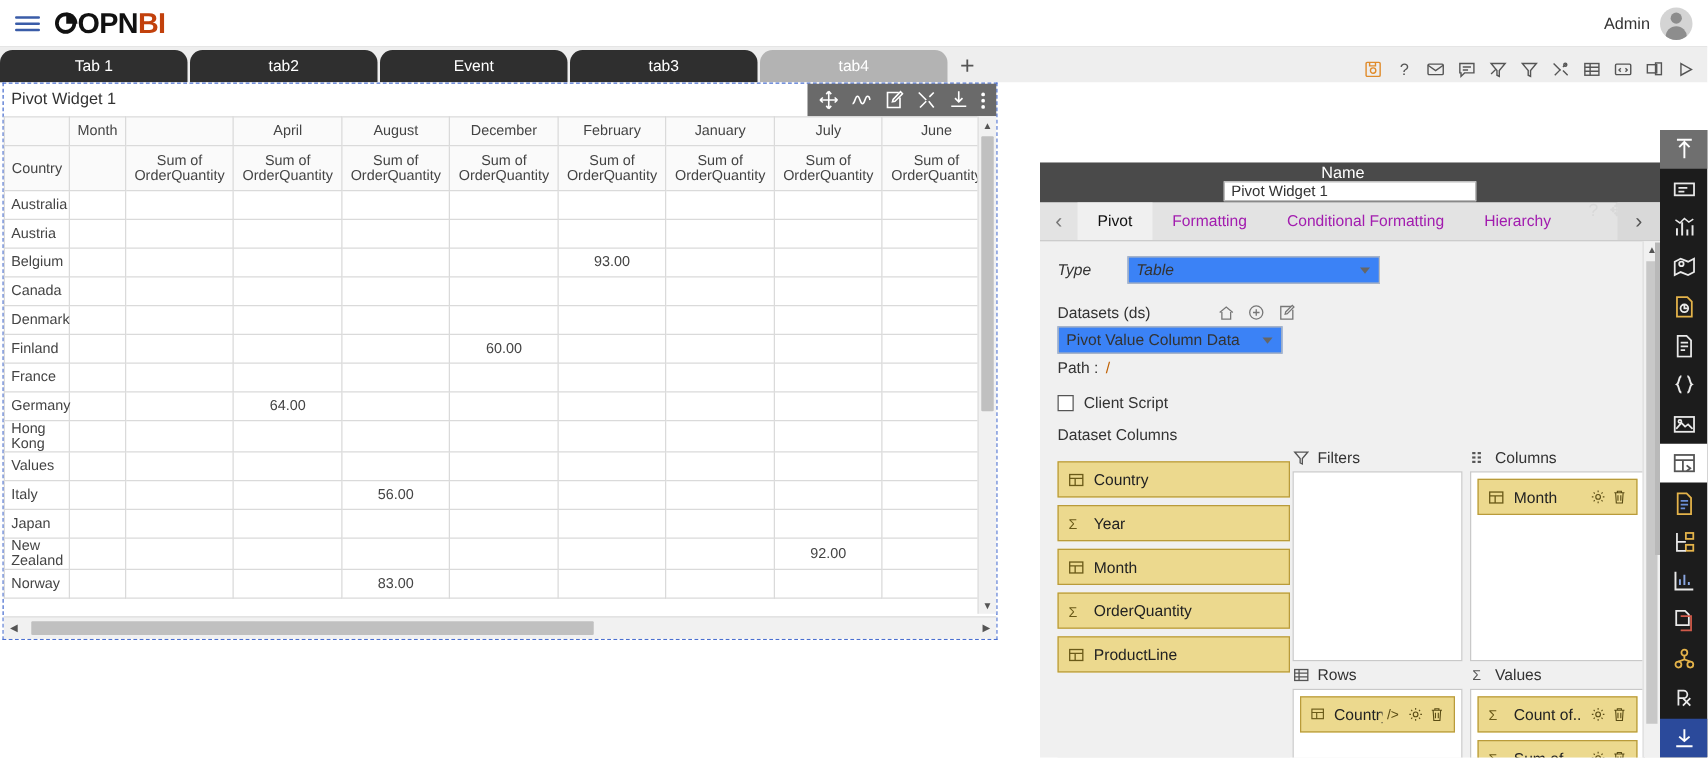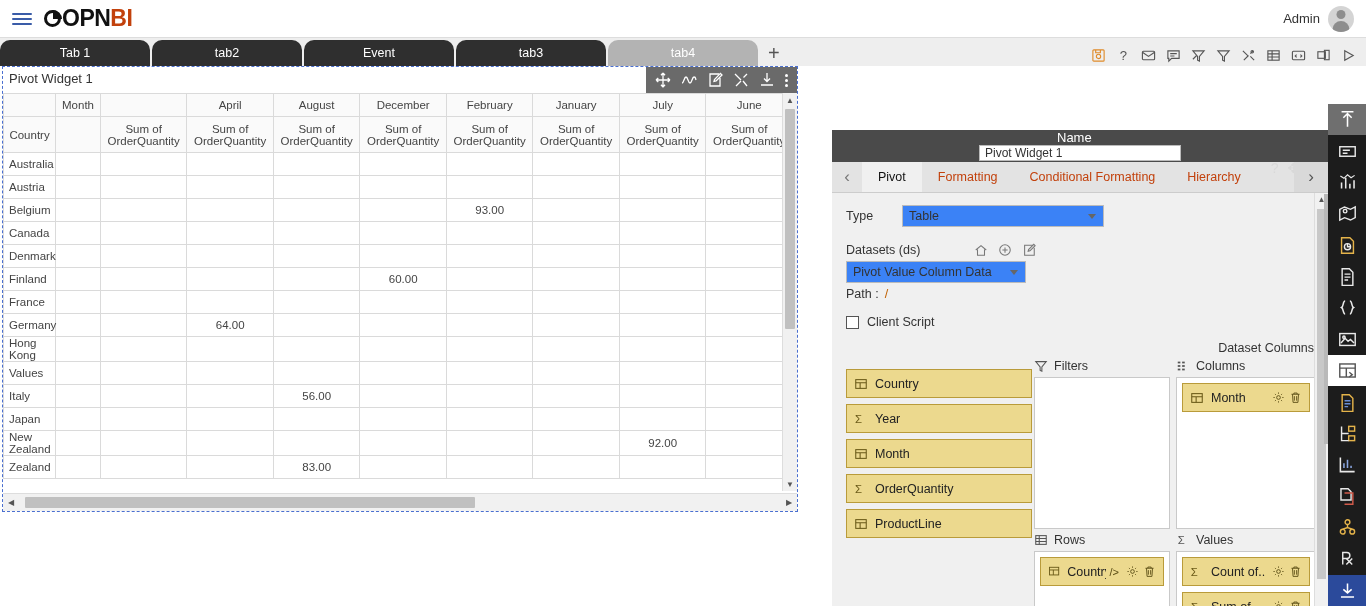--- a/index.html
+++ b/index.html
@@ -84,25 +84,25 @@
   #cfg-panel { position:absolute; left:832px; top:64px; width:496px; height:542px; background:#f0f0f0; }
   #cfg-head { height:32px; background:#4a4a4a; display:flex; align-items:center; padding:0 8px;flex-direction:column; }
   #cfg-head .lbl { color:#fff; font-size:13px; width:62px; padding-left:8px; }
   #cfg-name-input { width:202px; height:21px; border:1px solid #bbb; background:#fff; font-size:12px; padding:0 5px; font-family:"Liberation Sans",sans-serif; color:#333; }
   #cfg-head .hicons { margin-left:auto; display:flex; align-items:center; gap:9px; color:#d8d8d8; }
   #cfg-head .hicons span { cursor:pointer; font-size:14px; line-height:1; }
 
   #cfg-tabs { height:31px; background:#e3e3e3; display:flex; align-items:stretch; border-bottom:1px solid #ccc; }
   #cfg-tabs .navarrow { width:30px; display:flex; align-items:center; justify-content:center; color:#777; font-size:17px; cursor:pointer; }
   #cfg-tabs .navarrow.right { background:#d9d9d9; margin-left:auto; width:34px; color:#555; }
-  .cfg-tab { padding:0 16px; display:flex; align-items:center; font-size:12.5px; color:#c2410c; cursor:pointer; }
+  .cfg-tab { padding:0 16px; display:flex; align-items:center; font-size:12.5px; color:#a21caf; cursor:pointer; }
   .cfg-tab.active { background:#f0f0f0; color:#111; }
 
   #cfg-body { position:absolute; left:0; top:63px; right:14px; bottom:0; }
-  .row-type { display:flex; align-items:center; margin:12px 0 16px 14px; }
+  .row-type { display:flex; align-items:center; margin:12px 0 16px 14px;font-style:italic; }
   .row-type .tlabel { width:56px; font-size:12.5px; color:#333; }
   .sel {
     height:22px; border:1px solid #bbb; background:#3b82f6; font-size:12.5px; color:#333;
     display:flex; align-items:center; padding:0 6px; position:relative;
   }
   .sel .caret { position:absolute; right:7px; top:50%; margin-top:-2px; width:0;height:0;
     border-left:4px solid transparent; border-right:4px solid transparent; border-top:5px solid #666; }
   #type-select { width:202px; }
 
   .ds-head { margin:14px 0 4px 14px; display:flex; align-items:center; width:190px; }
@@ -110,21 +110,21 @@
   .ds-head .icons { margin-left:auto; display:flex; gap:10px; color:#777; }
   .ds-head .icons span { width:14px; height:14px; display:block; cursor:pointer; }
   #ds-select { width:180px; margin-left:14px; }
   .path { margin:4px 0 0 14px; font-size:12.5px; color:#333; }
   .path b { color:#c06000; font-weight:normal; padding-left:6px; }
 
   .chkrow { display:flex; align-items:center; gap:8px; margin:14px 0 0 14px; }
   .chkbox { width:13px; height:13px; border:1.6px solid #555; background:#fff; display:inline-block; }
   .chkrow .ctext { font-size:12.5px; color:#333; }
 
-  .sect-title { margin:12px 0 16px 14px; font-size:12.5px; color:#333;text-align:right; }
+  .sect-title { margin:12px 0 16px 14px; font-size:12.5px; color:#333; }
 
   #ds-cols-box { position:absolute; left:14px; top:176px; width:186px; height:240px; background:#f0f0f0; }
   .pill {
     height:29px; background:#ecd98e; border:1px solid #b99b3a; margin-bottom:6px;
     display:flex; align-items:center; padding:0 7px; gap:7px; font-size:12.5px; color:#222;
     cursor:pointer;
   }
   .pill .pi { width:14px; height:14px; display:block; color:#6a5a18; }
   .pill .ptxt { white-space:nowrap; overflow:hidden; }
   .pill .pacts { margin-left:auto; display:flex; align-items:center; gap:4px; color:#5a4c14; }
@@ -465,21 +465,21 @@
               <td class="val"></td>
               <td class="val"></td>
               <td class="val"></td>
               <td class="val"></td>
               <td class="val"></td>
               <td class="val"></td>
               <td class="val">92.00</td>
               <td class="val"></td>
             </tr>
             <tr>
-              <td class="country">Zealand</td>
+              <td class="country">Norway</td>
               <td class="blankcell"></td>
               <td class="val"></td>
               <td class="val"></td>
               <td class="val">83.00</td>
               <td class="val"></td>
               <td class="val"></td>
               <td class="val"></td>
               <td class="val"></td>
               <td class="val"></td>
             </tr>

